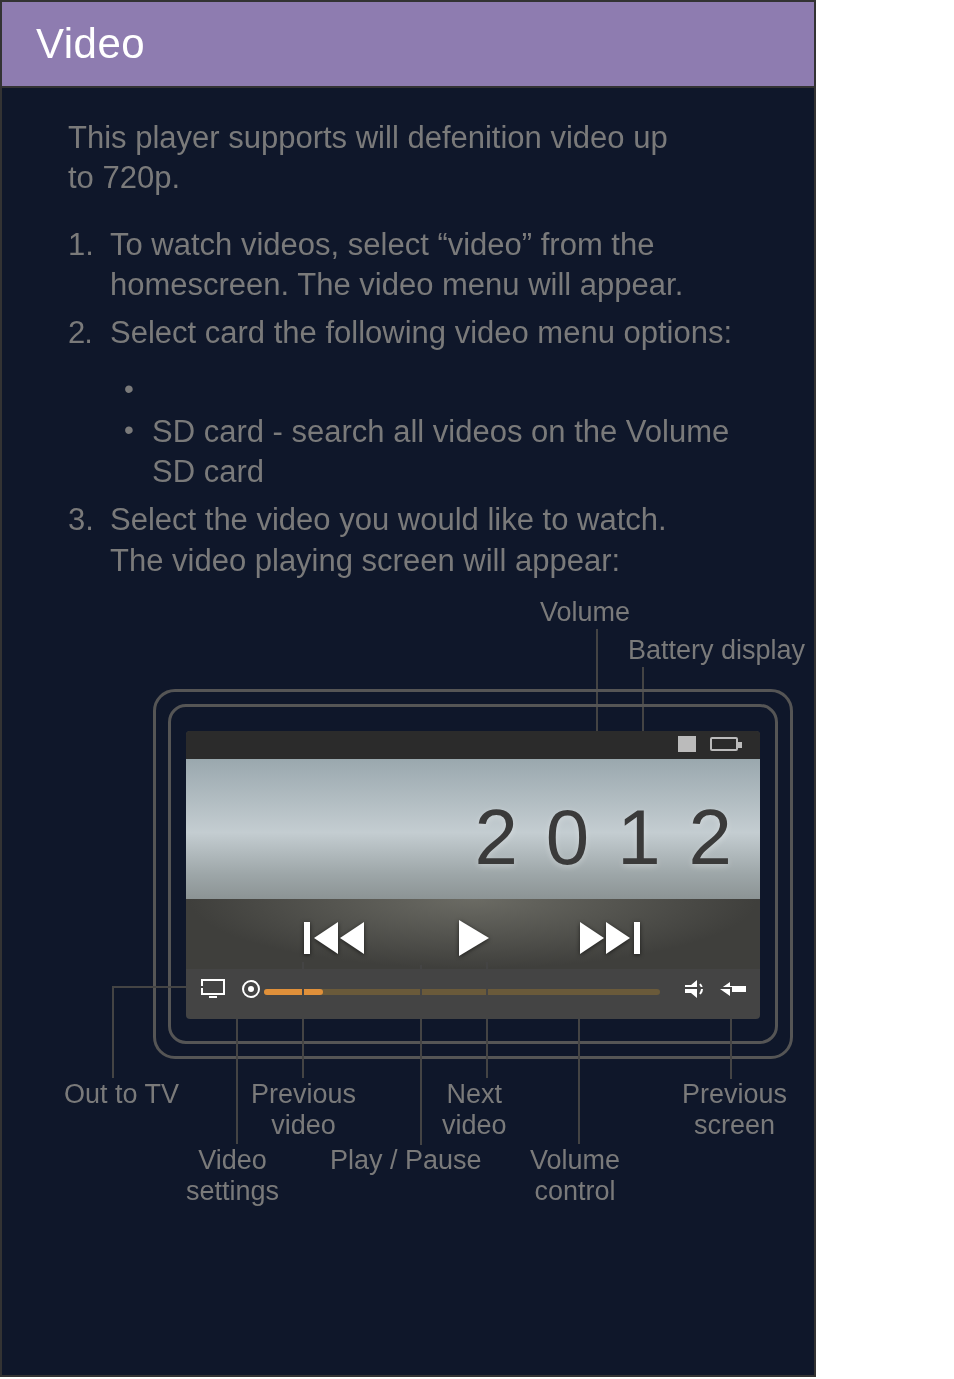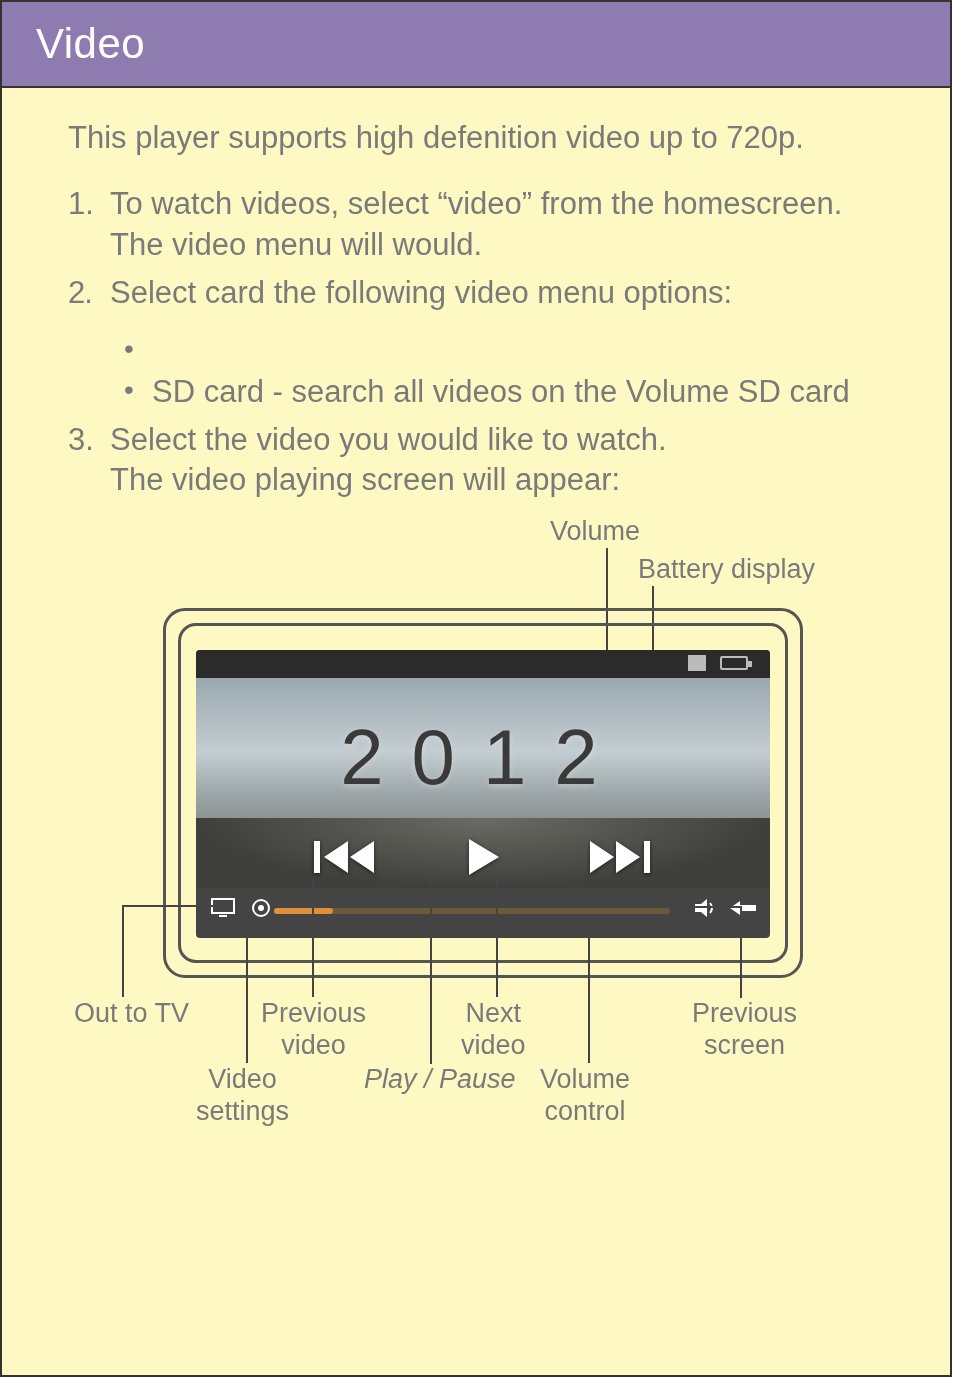--- a/index.html
+++ b/index.html
@@ -5,25 +5,25 @@
   * { margin: 0; padding: 0; box-sizing: border-box; }
   body {
     font-family: Arial, Helvetica, sans-serif;
     width: 954px;
     height: 1379px;
     background: #fff;
     position: relative;
     overflow: hidden;
   }
   .page {
-    width: 952px;
+    width: 816px;
     height: 1377px;
     border: 2px solid #333;
     position: relative;
-    background: #fef9c3;
+    background: #0f172a;
   }
   .header {
     background: #8e7cb0;
     height: 86px;
     display: flex;
     align-items: center;
     padding-left: 34px;
     border-bottom: 2px solid #333;
   }
   .header-title {
@@ -120,21 +120,21 @@
   .bat-icon {
     position: absolute; right: 22px; top: 6px; width: 28px; height: 14px;
     border: 2px solid #bbb; border-radius: 2px;
   }
   .bat-icon::after {
     content: ""; position: absolute; right: -6px; top: 3px; width: 4px; height: 6px; background: #bbb;
   }
   .video-area {
     position: absolute; left: 0; top: 28px; right: 0; bottom: 50px;
     background: linear-gradient(#9aa8ae 0%, #c4cdd1 35%, #9da6a8 55%, #5b5f5d 100%);
-    display: flex; align-items: center; justify-content: center;
+    display: flex; align-items: center; justify-content: flex-end;
   }
   .title-2012 {
     font-size: 78px;
     font-weight: 300;
     letter-spacing: 28px;
     color: #3a3a3a;
     font-family: "Arial Narrow", Arial, sans-serif;
     transform: translateY(-26px);
     text-shadow: 0 2px 6px rgba(255,255,255,0.3);
   }
@@ -174,25 +174,25 @@
 </style>
 </head>
 <body>
 
 <div class="page">
   <div class="header">
     <div class="header-title">Video</div>
   </div>
 
   <div class="content">
-    <div class="intro">This player supports high defenition video up to 720p.</div>
+    <div class="intro">This player supports will defenition video up to 720p.</div>
 
     <div class="list-item">
       <div class="list-num">1.</div>
-      <div class="list-text">To watch videos, select “video” from the homescreen.  The video menu will would.</div>
+      <div class="list-text">To watch videos, select “video” from the homescreen.  The video menu will appear.</div>
     </div>
     <div class="list-item list-item-2">
       <div class="list-num">2.</div>
       <div class="list-text">Select card the following video menu options:</div>
     </div>
 
     <div class="bullets">
       <div class="bullet">
         <div class="bullet-dot">•</div>
       </div>
@@ -278,27 +278,27 @@
             <svg width="26" height="16" viewBox="0 0 26 16">
               <polygon points="0,8 10,1 10,5 26,5 26,11 10,11 10,15" fill="#fff"></polygon>
             </svg>
           </div>
         </div>
       </div>
 
       <div class="label" style="left:-4px; top:490px; text-align:center;">Out to TV</div>
       <div class="label" style="left:183px; top:490px; white-space:pre-line;">Previous
 video</div>
-      <div class="label" style="left:383px; top:490px; white-space:pre-line;">Next
+      <div class="label" style="left:374px; top:490px; white-space:pre-line;">Next
 video</div>
       <div class="label" style="left:614px; top:490px; white-space:pre-line;">Previous
 screen</div>
       <div class="label" style="left:118px; top:556px; white-space:pre-line;">Video
 settings</div>
-      <div class="label" style="left:286px; top:556px;font-style:italic;">Play / Pause</div>
+      <div class="label" style="left:262px; top:556px;">Play / Pause</div>
       <div class="label" style="left:462px; top:556px; white-space:pre-line;">Volume
 control</div>
 
       <div class="leader" style="left:44px; top:397px; width:2px; height:92px;"></div>
       <div class="leader" style="left:44px; top:397px; width:94px; height:2px;"></div>
 
       <div class="leader" style="left:168px; top:413px; width:2px; height:142px;"></div>
       <div class="leader" style="left:234px; top:373px; width:2px; height:116px;"></div>
       <div class="leader" style="left:352px; top:376px; width:2px; height:180px;"></div>
       <div class="leader" style="left:418px; top:373px; width:2px; height:116px;"></div>

